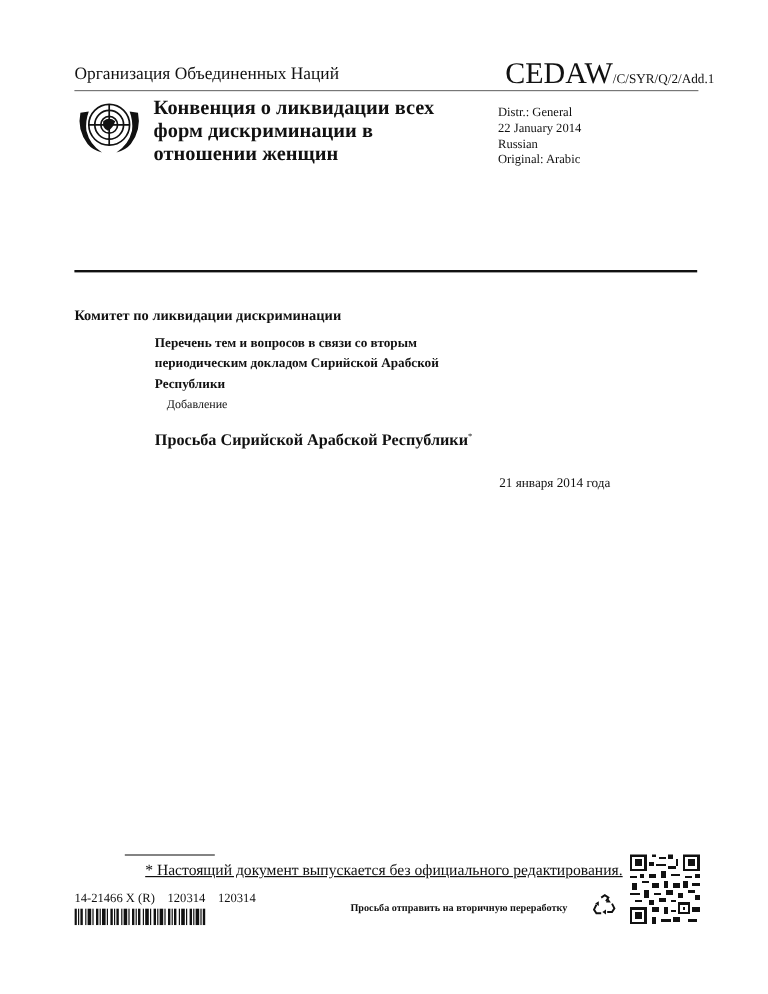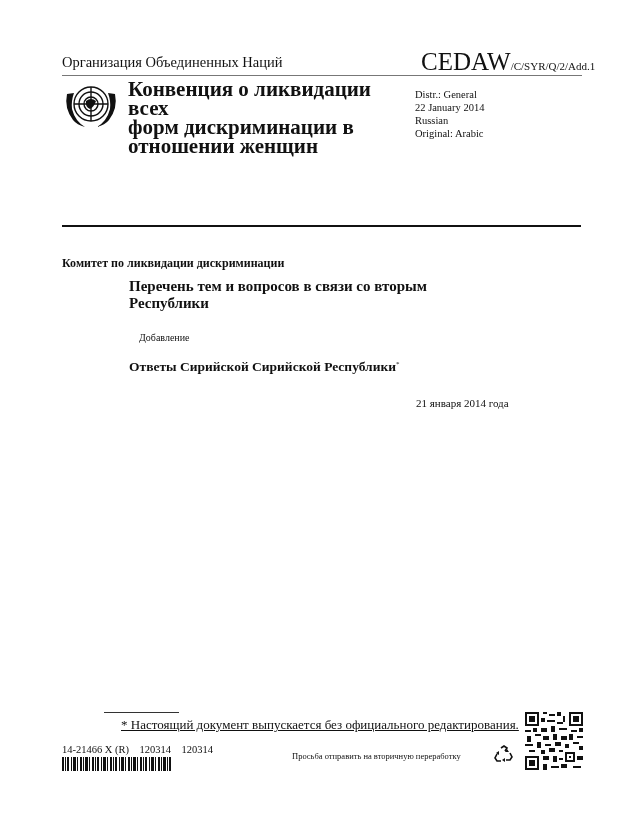--- a/index.html
+++ b/index.html
@@ -5,34 +5,34 @@
     html, body { margin: 0; padding: 0; background: #ffffff; }
     body { width: 640px; height: 828px; position: relative; overflow: hidden;
            font-family: "Liberation Serif", serif; color: #111; }
     .abs { position: absolute; }
     .org-name { left: 62px; top: 54px; font-size: 14.5px; }
     .symbol { left: 421px; top: 48px; white-space: nowrap; }
     .symbol .big { font-size: 25px; }
     .symbol .small { font-size: 11px; }
     .rule-thin { left: 62px; top: 75px; width: 520px; height: 1px; background: #777; }
     .emblem { left: 63px; top: 80px; width: 56px; height: 50px; }
-    .conv-title { left: 128px; top: 80px; font-size: 21px; font-weight: bold; line-height: 19px; width: 280px; }
+    .conv-title { left: 128px; top: 80px; font-size: 17px; font-weight: bold; line-height: 19px; width: 280px; }
     .distr { left: 415px; top: 88px; font-size: 10.5px; line-height: 13px; }
     .rule-thick { left: 62px; top: 225px; width: 519px; height: 2px; background: #111; }
     .committee { left: 62px; top: 232px; font-size: 12px; font-weight: bold; line-height: 14px; margin-top: 24px; }
-    .list-title { left: 129px; top: 278px; font-size: 15px; font-weight: bold; line-height: 17px; width: 340px; }
+    .list-title { left: 129px; top: 278px; font-size: 11px; font-weight: bold; line-height: 17px; width: 340px; }
     .addendum { left: 139px; top: 332px; font-size: 10px; font-weight: normal; text-align: right; }
     .replies { left: 129px; top: 359px; font-size: 13.5px; font-weight: bold; }
     .replies sup { font-size: 7px; font-weight: normal; }
     .date { left: 416px; top: 397px; font-size: 11px; }
     .fn-rule { left: 104px; top: 712px; width: 75px; height: 1px; background: #333; }
     .footnote { left: 121px; top: 717px; font-size: 13px; text-decoration: underline; }
     .job { left: 62px; top: 744px; font-size: 10.5px; white-space: pre; text-align: center; }
     .barcode { left: 62px; top: 757px; width: 110px; height: 14px; }
-    .recycle-text { left: 292px; top: 751px; font-size: 8.5px; font-weight: normal; text-align: center; }
+    .recycle-text { left: 292px; top: 751px; font-size: 8.5px; font-weight: bold; text-align: center; }
     .recycle-icon { left: 494px; top: 744px; width: 20px; height: 20px; }
     .qr { left: 524px; top: 712px; width: 60px; height: 58px; }
   </style>
 </head>
 <body>
 
 <div class="abs org-name">Организация Объединенных Наций</div>
 <div class="abs symbol">
   <span class="big">CEDAW</span><span class="small">/C/SYR/Q/2/Add.1</span>
 </div>
@@ -67,27 +67,28 @@
 </div>
 
 <div class="abs rule-thick"></div>
 
 <div class="abs committee">
   <div>Комитет по ликвидации дискриминации</div>
 </div>
 
 <div class="abs list-title">
   <div>Перечень тем и вопросов в связи со вторым</div>
+  <div>периодическим докладом Сирийской Арабской</div>
   <div>Республики</div>
 </div>
 
 <div class="abs addendum">Добавление</div>
 
 <div class="abs replies">
-  <span>Ответы Сирийской Сирийской Республики</span><sup>*</sup>
+  <span>Просьба Сирийской Арабской Республики</span><sup>*</sup>
 </div>
 
 <div class="abs date">21 января 2014 года</div>
 
 <div class="abs fn-rule"></div>
 <div class="abs footnote">*  Настоящий документ выпускается без официального редактирования.</div>
 
 <div class="abs job">14-21466 X (R)    120314    120314</div>
 
 <svg class="abs barcode" viewBox="0 0 110 14" preserveAspectRatio="none">

